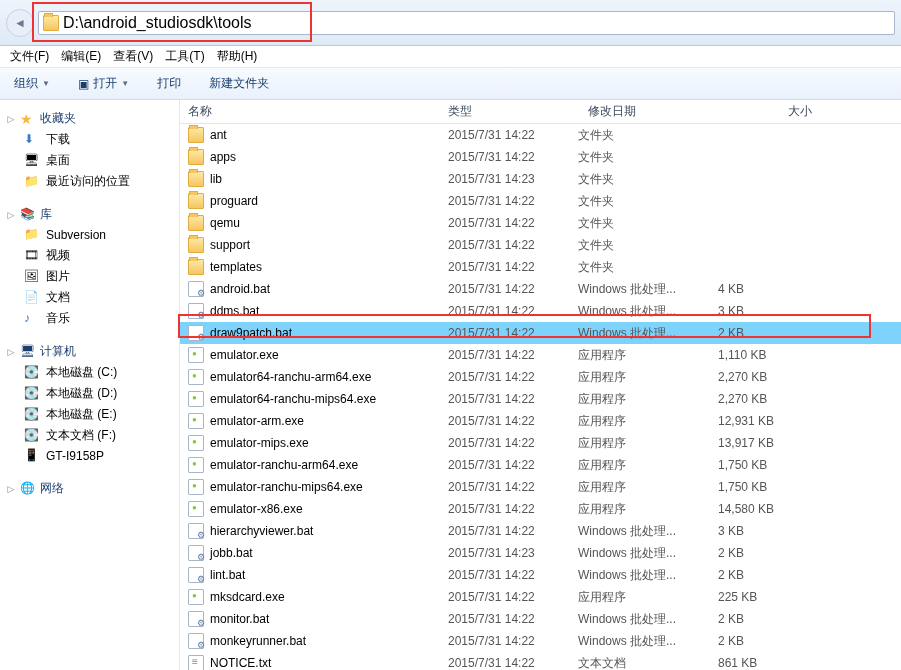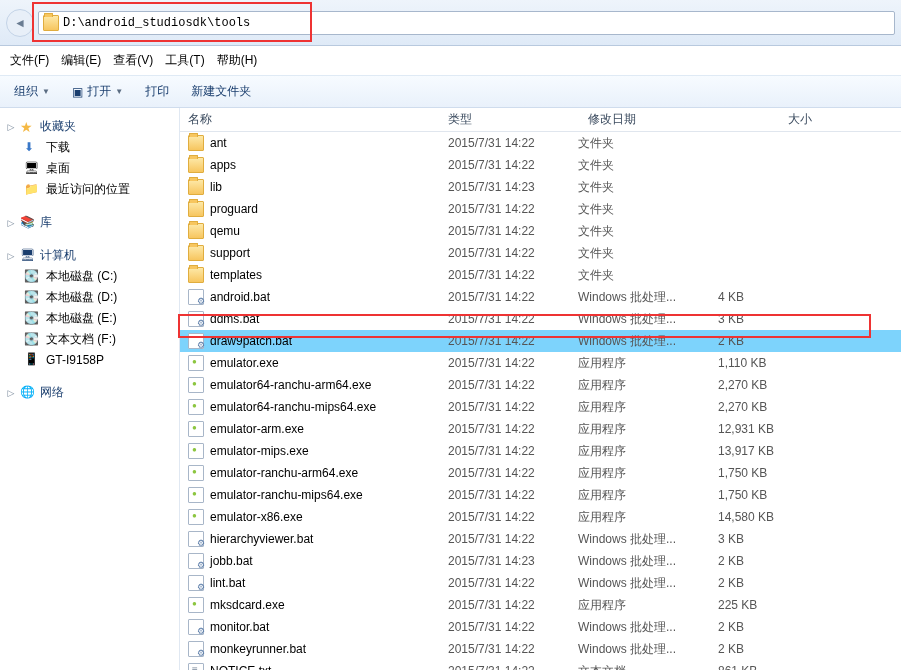--- a/index.html
+++ b/index.html
@@ -3,29 +3,29 @@
 <meta charset="utf-8">
 <style>
 * { box-sizing: border-box; margin: 0; padding: 0; }
 body { font-family: "Microsoft YaHei", "SimSun", Arial, sans-serif; font-size: 12px; background: #fff; width: 901px; height: 670px; overflow: hidden; position: relative; }
 
 
 .addr-bar { display: flex; align-items: center; height: 46px; padding: 8px 6px; background: linear-gradient(#eef4fb,#dfeaf7); border-bottom: 1px solid #b8c9de; }
 .nav-btn { width: 28px; height: 28px; border-radius: 50%; background: #e8eff8; border: 1px solid #c3d3e7; margin-right: 4px; display: flex; align-items: center; justify-content: center; color: #6a7c92; }
 .addr-input-wrap { flex: 1; display: flex; align-items: center; height: 24px; background: #fff; border: 1px solid #a7b7cc; border-radius: 2px; padding: 0 4px; }
 .folder-ico { width: 16px; height: 16px; margin-right: 4px; }
-.addr-input { flex: 1; border: none; outline: none; font-size: 12px; font-family: Liberation Mono, monospace; }
+.addr-input { flex: 1; border: none; outline: none; font-size: 16px; font-family: Liberation Sans, sans-serif; }
 .highlight-addr { position: absolute; left: 32px; top: 2px; width: 280px; height: 40px; border: 2px solid #e33; pointer-events: none; }
 
 
-.menu-bar { display: flex; align-items: center; height: 30px; padding: 0 4px; background: #fff; border-bottom: 1px solid #dfeaf5; }
+.menu-bar { display: flex; align-items: center; height: 22px; padding: 0 4px; background: #fff; border-bottom: 1px solid #dfeaf5; }
 .menu-item { padding: 2px 6px; cursor: default; }
 
 
-.toolbar { display: flex; align-items: center; height: 32px; padding: 0 8px; background: linear-gradient(#f7fbff,#e9f1fb); border-bottom: 1px solid #cfdced; gap: 10px; }
+.toolbar { display: flex; align-items: center; height: 32px; padding: 0 8px; background: linear-gradient(#f7fbff,#e9f1fb); border-bottom: 1px solid #cfdced; gap: 16px; }
 .tb-item { display: flex; align-items: center; gap: 4px; color: #1a3e6e; padding: 2px 6px; cursor: default; }
 .dd-arrow { font-size: 8px; color: #5a6c82; }
 
 
 .main { display: flex; height: calc(670px - 46px - 22px - 32px); }
 .sidebar { width: 180px; padding: 8px 4px; border-right: 1px solid #e0e8f2; overflow: hidden; }
 .side-group { margin-bottom: 12px; }
 .side-header { display: flex; align-items: center; gap: 4px; padding: 2px 2px; font-weight: normal; color: #1a3e6e; }
 .side-item { display: flex; align-items: center; gap: 6px; padding: 2px 2px 2px 20px; cursor: default; }
 
@@ -132,20 +132,42 @@
             <span>最近访问的位置</span>
           </div>
         </div>
     </div>
     <div class="side-group">
       <div class="side-header">
         <span class="ico-tree">▷</span>
         <span class="ico ico-lib"></span>
         <span>库</span>
       </div>
+      <div id="lib-items">
+          <div class="side-item">
+            <span class="ico ico-svn"></span>
+            <span>Subversion</span>
+          </div>
+          <div class="side-item">
+            <span class="ico ico-video"></span>
+            <span>视频</span>
+          </div>
+          <div class="side-item">
+            <span class="ico ico-pic"></span>
+            <span>图片</span>
+          </div>
+          <div class="side-item">
+            <span class="ico ico-doc"></span>
+            <span>文档</span>
+          </div>
+          <div class="side-item">
+            <span class="ico ico-music"></span>
+            <span>音乐</span>
+          </div>
+        </div>
     </div>
     <div class="side-group">
       <div class="side-header">
         <span class="ico-tree">▷</span>
         <span class="ico ico-comp"></span>
         <span>计算机</span>
       </div>
       <div id="comp-items">
           <div class="side-item">
             <span class="ico ico-disk"></span>

